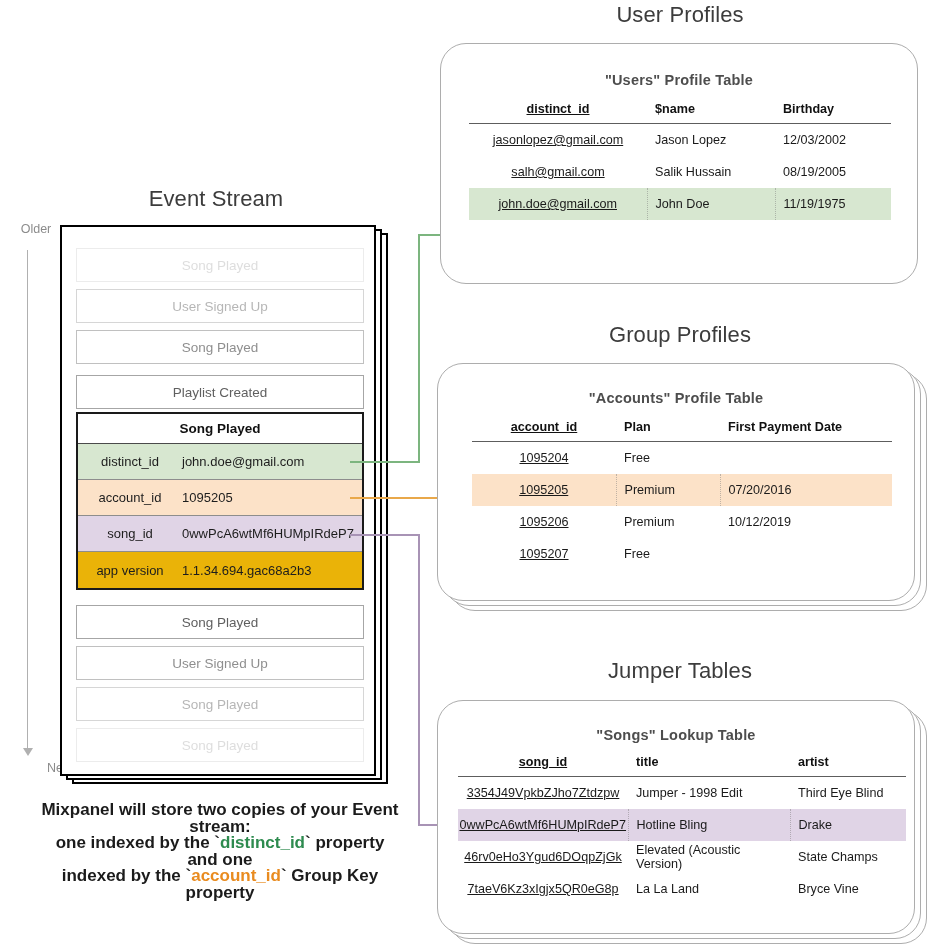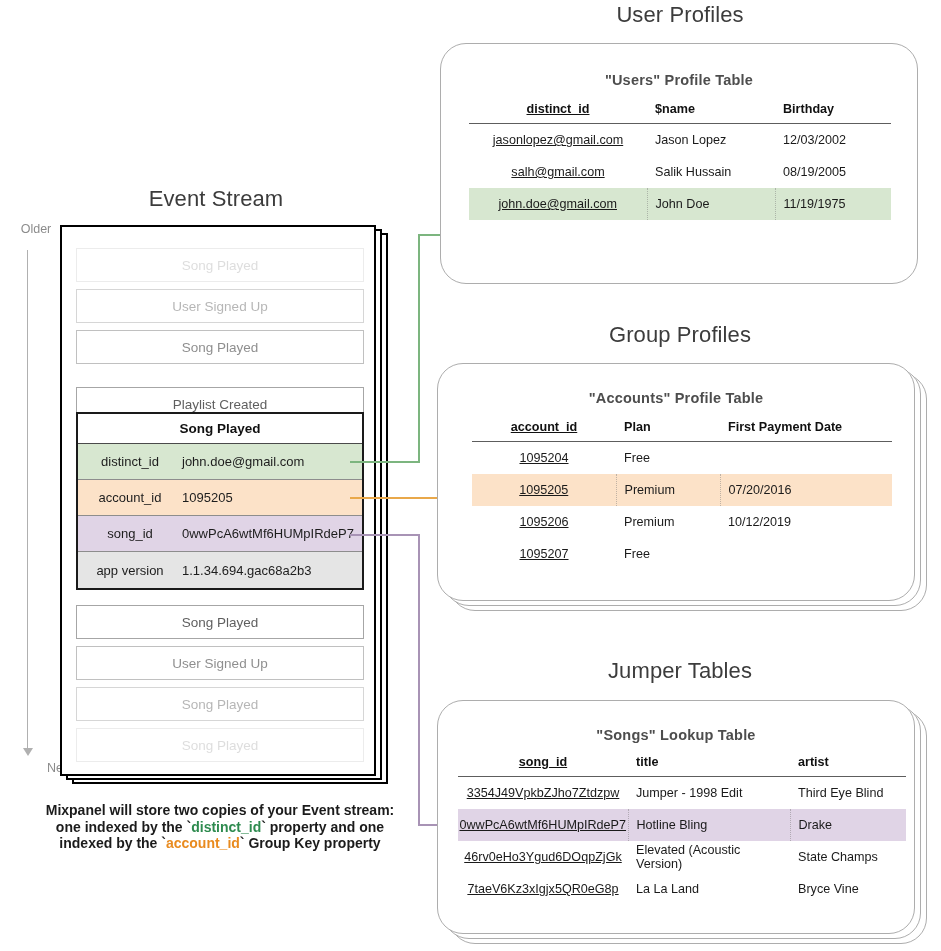--- a/index.html
+++ b/index.html
@@ -96,21 +96,21 @@
     width: 104px;
     text-align: center;
     flex: 0 0 104px;
   }
   .prop-val { flex: 1; }
 
   
   #stream-caption {
     width: 360px;
     text-align: center;
-    font-size: 14px;
+    font-size: 17px;
     line-height: 16.5px;
     color: #1b1b1b;
     font-weight: bold;
   }
   .tok-green { color: #2e8b4f; }
   .tok-orange { color: #e98b1f; }
 
   
   .panel-wrap { position: absolute; }
   .panel-shadow {
@@ -195,39 +195,39 @@
 
   <div class="event-box f1" style="top:21px;">
     <span>Song Played</span>
   </div>
   <div class="event-box f2" style="top:62px;">
     <span>User Signed Up</span>
   </div>
   <div class="event-box f3" style="top:103px;">
     <span>Song Played</span>
   </div>
-  <div class="event-box f4" style="top:160px;text-align:center;">
+  <div class="event-box f4" style="top:148px;text-align:center;">
     <span>Playlist Created</span>
   </div>
 
   <div id="selected-event" style="top:185px;">
     <div id="selected-event-header">Song Played</div>
     <div class="prop-row" style="background:#d7e7d0;">
       <div class="prop-key">distinct_id</div>
       <div class="prop-val">john.doe@gmail.com</div>
     </div>
     <div class="prop-row" style="background:#fce2c8;">
       <div class="prop-key">account_id</div>
       <div class="prop-val">1095205</div>
     </div>
     <div class="prop-row" style="background:#e0d4e6;">
       <div class="prop-key">song_id</div>
       <div class="prop-val">0wwPcA6wtMf6HUMpIRdeP7</div>
     </div>
-    <div class="prop-row" style="background:#e5e5e5;">
+    <div class="prop-row" style="background:#eab308;">
       <div class="prop-key">app version</div>
       <div class="prop-val">1.1.34.694.gac68a2b3</div>
     </div>
   </div>
 
   <div class="event-box f4" style="top:378px;">
     <span>Song Played</span>
   </div>
   <div class="event-box f3" style="top:419px;">
     <span>User Signed Up</span>

